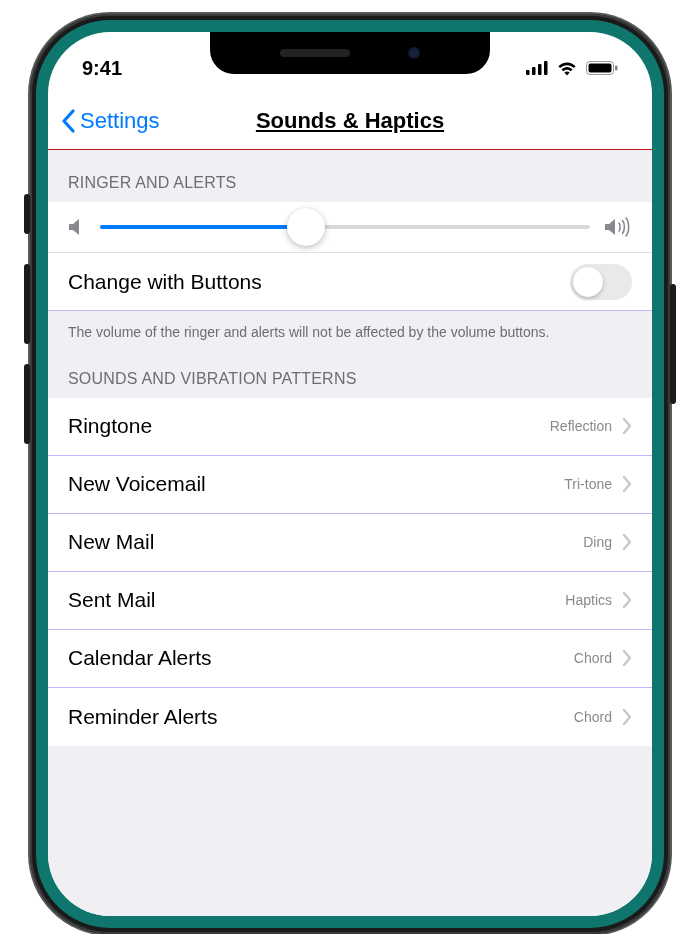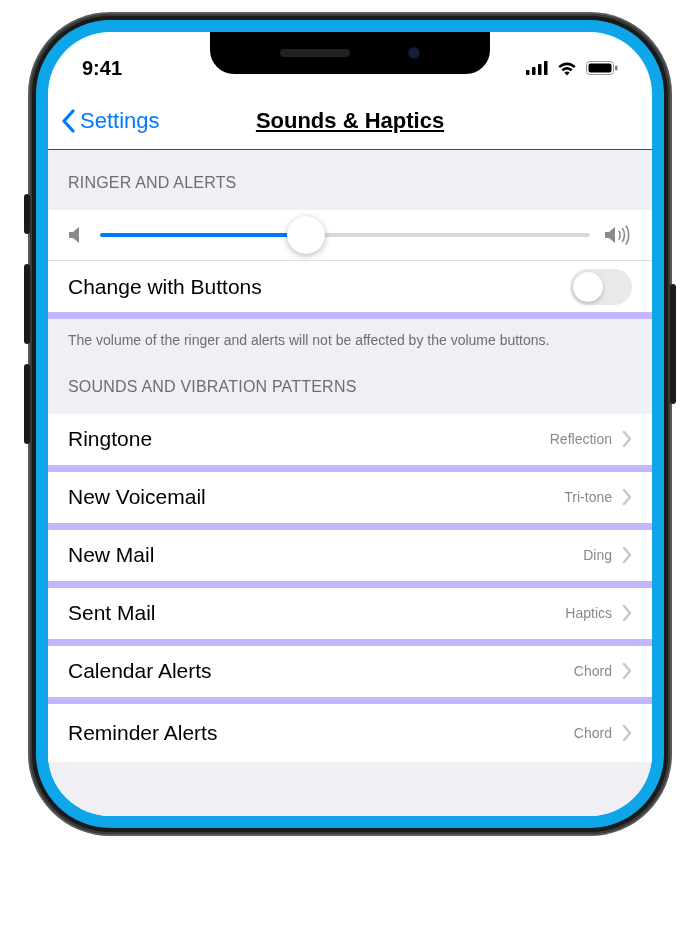--- a/index.html
+++ b/index.html
@@ -5,23 +5,23 @@
     * { margin: 0; padding: 0; box-sizing: border-box; -webkit-font-smoothing: antialiased; }
     body {
       width: 700px; height: 934px;
       background: #fff;
       font-family: -apple-system, "Helvetica Neue", Helvetica, Arial, sans-serif;
       display: flex; align-items: flex-start; justify-content: center;
       overflow: hidden;
     }
     .device {
       position: relative;
-      width: 640px; height: 820px;
+      width: 640px; height: 920px;
       margin-top: 14px;
-      background: #0ea5e9;
+      background: #0f766e;
       border-radius: 80px;
       padding: 18px;
       box-shadow:
         inset 0 0 0 2px #3a3a3a,
         inset 0 0 0 6px #1a1a1a,
         0 0 0 2px #5a5a5a;
     }
     .side-btn { position: absolute; background: #1b1b1b; border-radius: 3px; }
     .side-btn.silence { left: -6px; top: 180px; width: 6px; height: 40px; }
     .side-btn.volup   { left: -6px; top: 250px; width: 6px; height: 80px; }
@@ -60,33 +60,33 @@
       position: relative;
     }
     .back { display:flex; align-items:center; color:#007aff; font-size:22px; gap:4px; cursor:pointer;}
     .nav-title {
       position:absolute; left:0; right:0; text-align:center;
       font-size:22px; font-weight:600; pointer-events:none;text-decoration:underline;
     }
     .scroll { background:#efeff4; height: calc(100% - 118px); overflow:hidden;}
     .section-header {
       font-size:16px; color:#6d6d72; letter-spacing: .2px;
-      padding: 24px 20px 18px;
+      padding: 24px 20px 10px;
     }
     .footer-note {
       font-size:14px; color:#6d6d72;
       padding: 12px 20px 22px;
       line-height:1.35;
     }
     .group { background:#fff;}
     .row {
       display:flex; align-items:center;
       min-height: 58px;
       padding: 0 20px;
-      border-bottom: 7px solid #c4b5fd;
+      border-bottom: 1px solid #c4b5fd;
       font-size:21px;
       color:#000;
       background:#fff;
     }
     .row .value { margin-left:auto; color:#8a8a8e; font-size:14px; }
     .row .chev { margin-left:10px; color:#c7c7cc; flex-shrink:0;}
     .slider-row { padding: 14px 20px; display:flex; align-items:center; gap:14px; border-bottom:1px solid #e0e0e3; background:#fff;}
     .slider-track {
       flex:1; height:4px; background:#d8d8dc; border-radius:2px; position:relative;
     }

